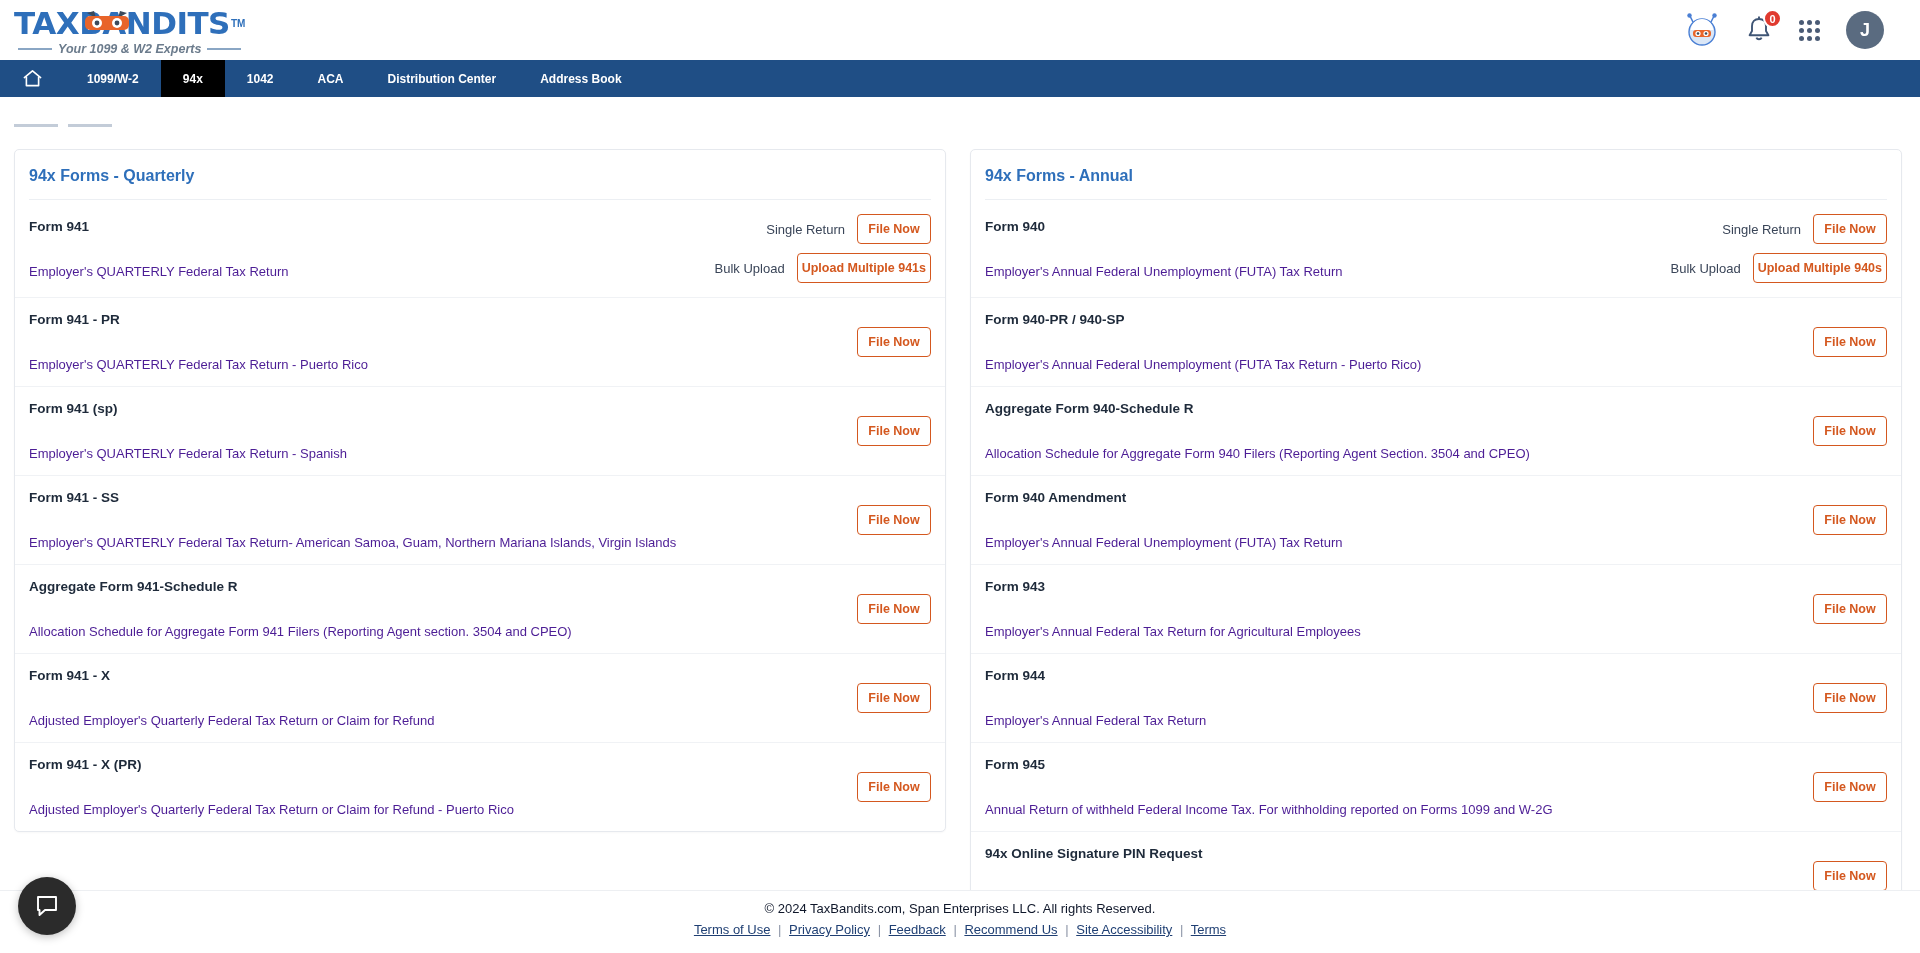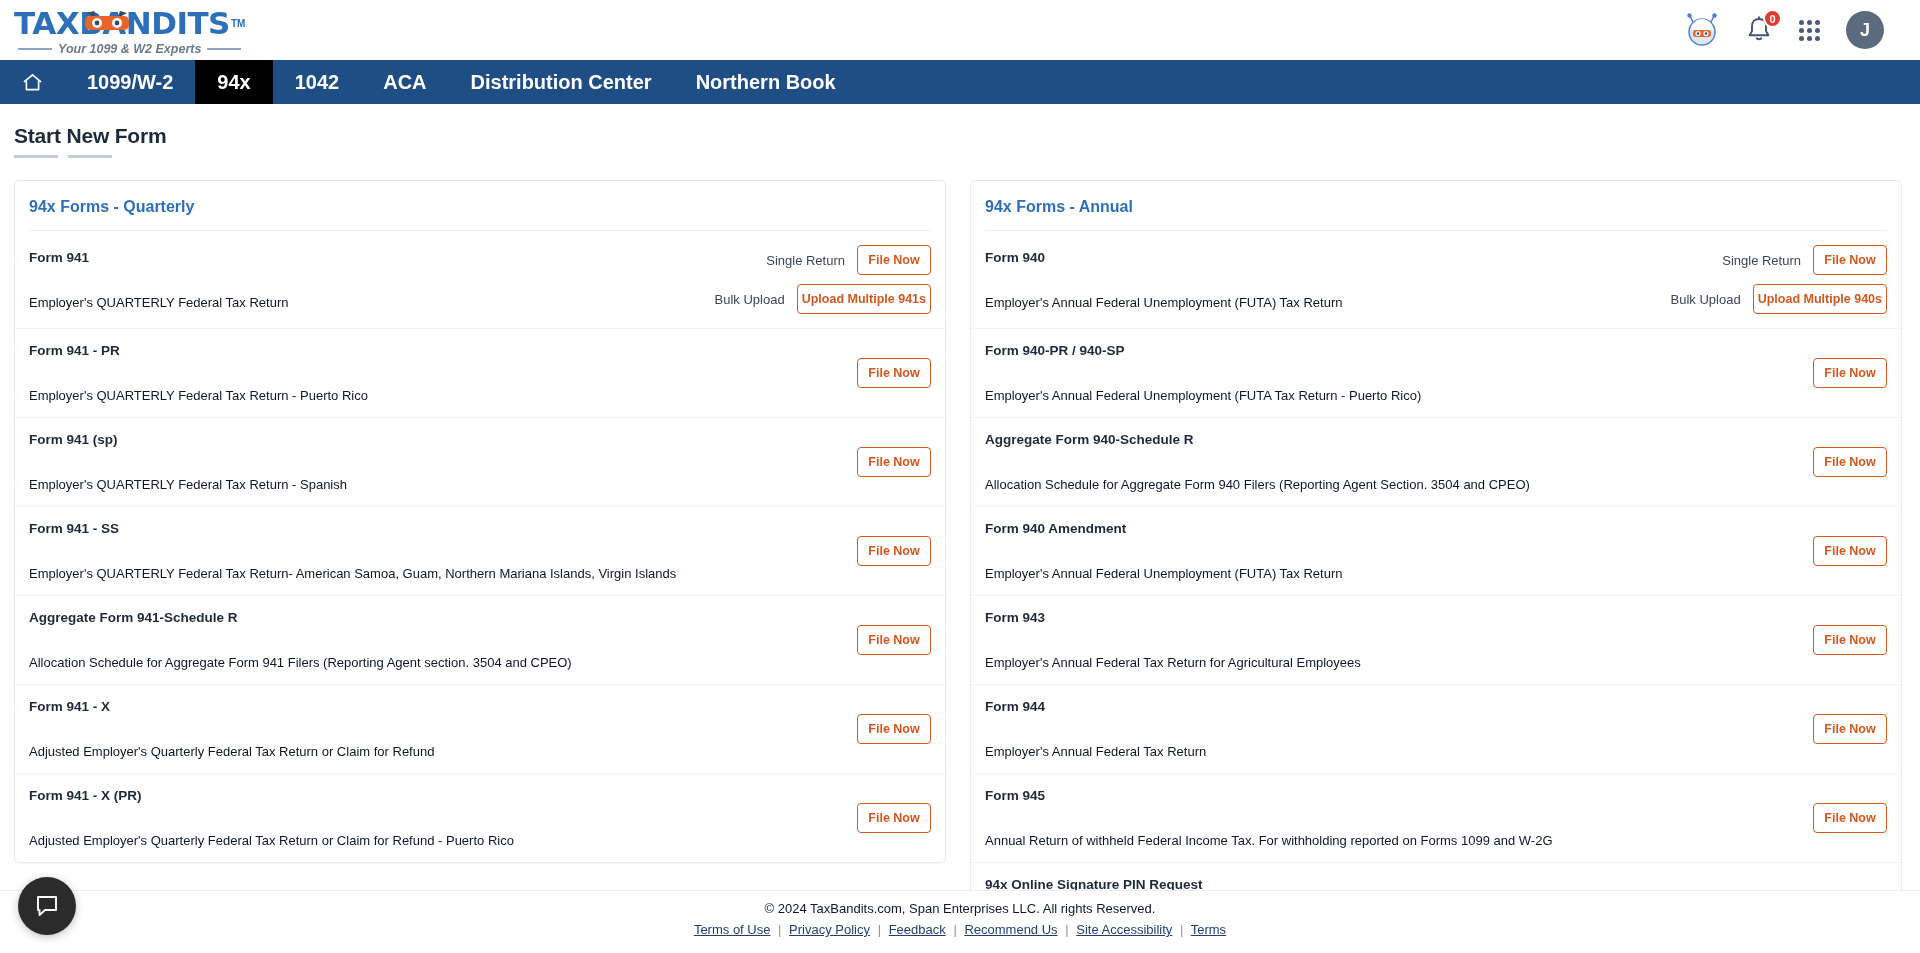--- a/index.html
+++ b/index.html
@@ -46,23 +46,23 @@
   .grid-icon { display: grid; grid-template-columns: repeat(3, 5px); gap: 3px; }
   .grid-icon i { width: 5px; height: 5px; border-radius: 50%; background: #4a5b75; display: block; }
   .avatar-circle {
     width: 38px; height: 38px; border-radius: 50%; background: #5a6b80; color: #fff;
     display: flex; align-items: center; justify-content: center;
     font-size: 18px; font-weight: 600;
   }
 
   
   .navbar {
-    height: 44px; background: #1F4E85;
+    height: 37px; background: #1F4E85;
     display: flex; align-items: stretch;
-    font-size: 20px;
+    font-size: 12px;
   }
   .nav-item {
     display: flex; align-items: center; justify-content: center;
     padding: 0 22px; color: #ffffff; font-weight: 600;
     cursor: pointer; white-space: nowrap;
   }
   .nav-home { padding: 0 22px; }
   .nav-item.active { background: #000000; }
 
   
@@ -96,21 +96,21 @@
     border-bottom: 1px solid #f0f2f5;
   }
   .form-row:last-child { border-bottom: none; }
   .form-row.tall { padding-top: 14px; padding-bottom: 14px; }
   .form-info { min-width: 0; }
   .form-name {
     font-size: 13.5px; font-weight: 700; color: #1e2a3a; margin-bottom: 6px;
     white-space: nowrap;
   }
   .form-desc {
-    font-size: 13px; color: #0f172a; white-space: nowrap; margin-top: 30px;
+    font-size: 13px; color: #4c1d95; white-space: nowrap; margin-top: 30px;
   }
   .form-actions { display: flex; flex-direction: column; gap: 9px; align-items: flex-end; flex-shrink: 0; }
   .action-line { display: flex; align-items: center; gap: 12px; }
   .action-label { font-size: 13px; color: #3a4558; white-space: nowrap; }
   .btn-outline {
     border: 1px solid #D4581F; color: #D4581F; background: #fff;
     border-radius: 4px; font-size: 12.5px; font-weight: 600;
     padding: 7px 4px; cursor: pointer; white-space: nowrap;
     font-family: "Liberation Sans", sans-serif;
   }
@@ -213,25 +213,24 @@
     <svg width="21" height="21" viewBox="0 0 22 22">
       <path d="M2.5 10 L11 3 L19.5 10" fill="none" stroke="#ffffff" stroke-width="1.7" stroke-linecap="round" stroke-linejoin="round"></path>
       <path d="M4.6 9.5 V18.5 H17.4 V9.5" fill="none" stroke="#ffffff" stroke-width="1.7" stroke-linecap="round" stroke-linejoin="round"></path>
     </svg>
   </div>
   <div class="nav-item">1099/W-2</div>
   <div class="nav-item active">94x</div>
   <div class="nav-item">1042</div>
   <div class="nav-item">ACA</div>
   <div class="nav-item">Distribution Center</div>
-  <div class="nav-item">Northern Book</div>
+  <div class="nav-item">Address Book</div>
 </div>
 
 <div class="page-title-wrap">
-  <div class="page-title">Start New Form</div>
   <div class="title-rules">
     <span></span>
     <span></span>
   </div>
 </div>
 
 <div class="cards-row">
 
   <div class="card">
     <div class="card-title">94x Forms - Quarterly</div>

